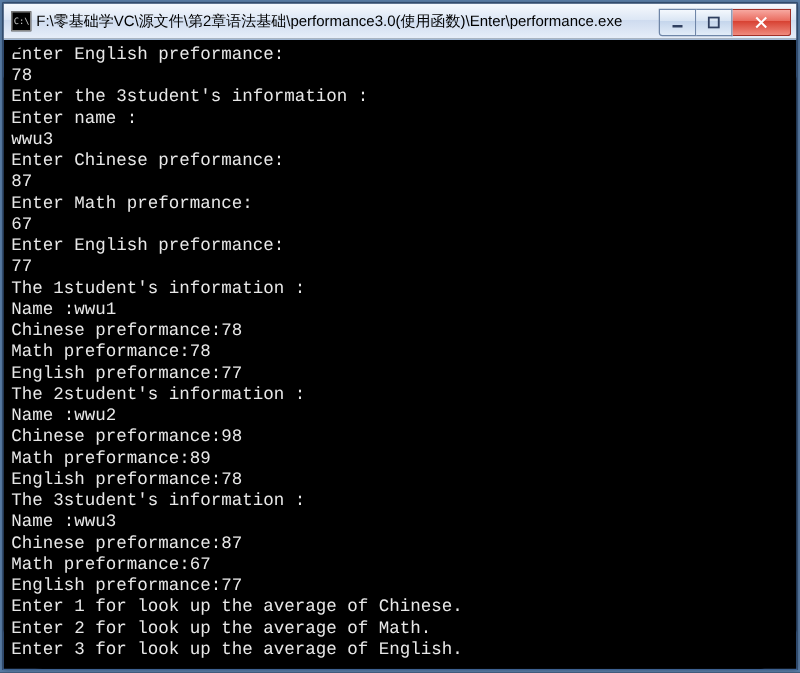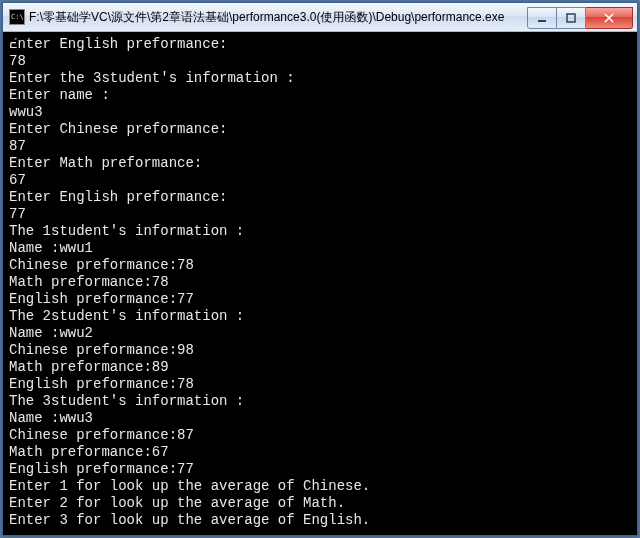--- a/index.html
+++ b/index.html
@@ -48,21 +48,21 @@
     overflow:hidden;
     border-radius:31px;
   }
 </style>
 </head>
 <body>
 
 <div class="window">
   <div class="titlebar">
     <span class="title-icon"></span>
-    <span class="title-text">F:\零基础学VC\源文件\第2章语法基础\performance3.0(使用函数)\Debug\performance.exe</span>
+    <span class="title-text">F:\零基础学VC\源文件\第2章语法基础\performance3.0(使用函数)\Enter\performance.exe</span>
     <div class="win-btns">
       <div class="win-btn">
         <svg viewBox="0 0 10 10">
             <rect x="1" y="7" width="8" height="2" fill="#304060"></rect>
           </svg>
       </div>
       <div class="win-btn">
         <svg viewBox="0 0 10 10">
             <rect x="1" y="1" width="8" height="8" fill="none" stroke="#304060" stroke-width="1.5"></rect>
           </svg>

